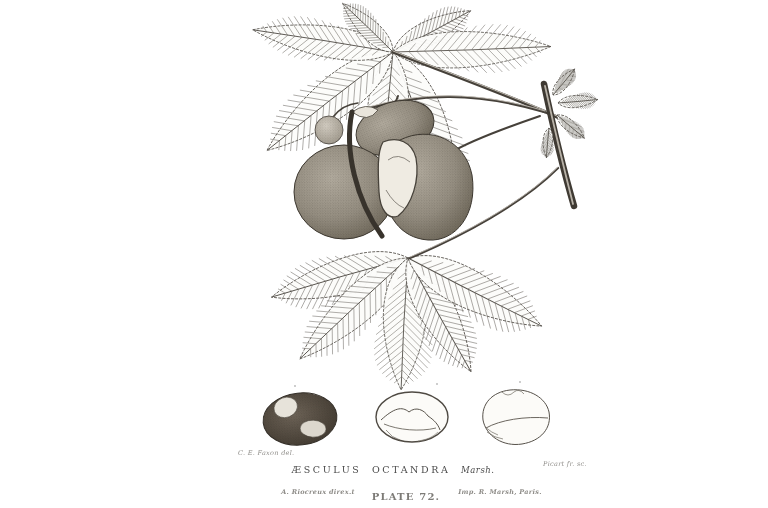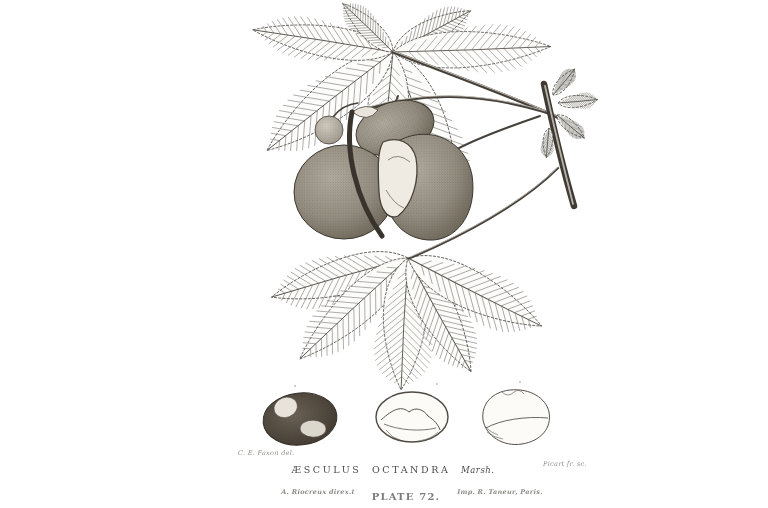--- a/index.html
+++ b/index.html
@@ -199,15 +199,15 @@
 <div class="caption credit" style="left:238px;top:449px;">C. E. Faxon del.</div>
 <div class="caption credit" style="left:543px;top:448px;margin-top:12px;">Picart fr. sc.</div>
 
 <div class="caption title" style="left:393px;top:464px;">
   <span>ÆSCULUS OCTANDRA</span>
   <span class="author">Marsh.</span>
 </div>
 
 <div class="caption credit centered" style="left:318px;top:488px;">A. Riocreux direx.t</div>
 <div class="caption plate-no centered" style="left:406px;top:491px;">PLATE 72.</div>
-<div class="caption credit centered" style="left:500px;top:488px;">Imp. R. Taneur, Paris.</div>
+<div class="caption credit centered" style="left:500px;top:488px;">Imp. R. Marsh, Paris.</div>
 
 </div>
 
 </body></html>

